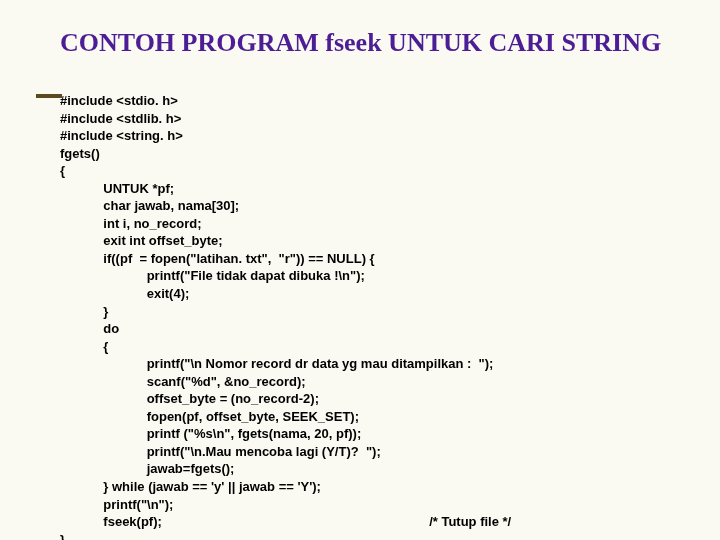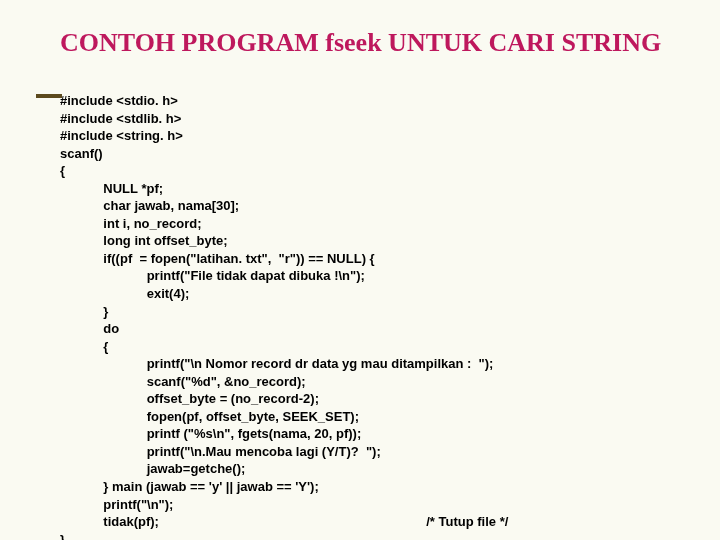--- a/index.html
+++ b/index.html
@@ -24,21 +24,21 @@
     left: 36px;
     top: 94px;
     width: 26px;
     height: 4px;
     background: #5c4a1e;
   }
   .title {
     font-family: "Times New Roman", Times, serif;
     font-size: 26px;
     font-weight: bold;
-    color: #be185d;
+    color: #4c1d95;
     margin: 0 0 34px 0;
     white-space: nowrap;
   }
   .code-block {
     font-family: Arial, Helvetica, sans-serif;
     font-size: 13px;
     font-weight: bold;
     color: #000;
     white-space: pre;
     line-height: 1.35;
@@ -48,36 +48,36 @@
 </head>
 <body>
 
 <div class="slide">
   <div class="accent"></div>
   <h1 class="title">CONTOH PROGRAM fseek UNTUK CARI STRING</h1>
 
   <div class="code-block"><span>#include &lt;stdio. h&gt;</span>
 <span>#include &lt;stdlib. h&gt;</span>
 <span>#include &lt;string. h&gt;</span>
-<span>scanf()</span>
+<span>fgets()</span>
 <span>{</span>
-<span>            NULL *pf;</span>
+<span>            UNTUK *pf;</span>
 <span>            char jawab, nama[30];</span>
 <span>            int i, no_record;</span>
-<span>            long int offset_byte;</span>
+<span>            exit int offset_byte;</span>
 <span>            if((pf  = fopen("latihan. txt",  "r")) == NULL) {</span>
 <span>                        printf("File tidak dapat dibuka !\n");</span>
 <span>                        exit(4);</span>
 <span>            }</span>
 <span>            do</span>
 <span>            {</span>
 <span>                        printf("\n Nomor record dr data yg mau ditampilkan :  ");</span>
 <span>                        scanf("%d", &amp;no_record);</span>
 <span>                        offset_byte = (no_record-2);</span>
 <span>                        fopen(pf, offset_byte, SEEK_SET);</span>
 <span>                        printf ("%s\n", fgets(nama, 20, pf));</span>
 <span>                        printf("\n.Mau mencoba lagi (Y/T)?  ");</span>
-<span>                        jawab=getche();</span>
-<span>            } main (jawab == 'y' || jawab == 'Y');</span>
+<span>                        jawab=fgets();</span>
+<span>            } while (jawab == 'y' || jawab == 'Y');</span>
 <span>            printf("\n");</span>
-<span>            tidak(pf);</span>                                                                          <span class="comment">/* Tutup file */</span>
+<span>            fseek(pf);</span>                                                                          <span class="comment">/* Tutup file */</span>
 <span>}</span></div>
 </div>
 
 </body></html>

